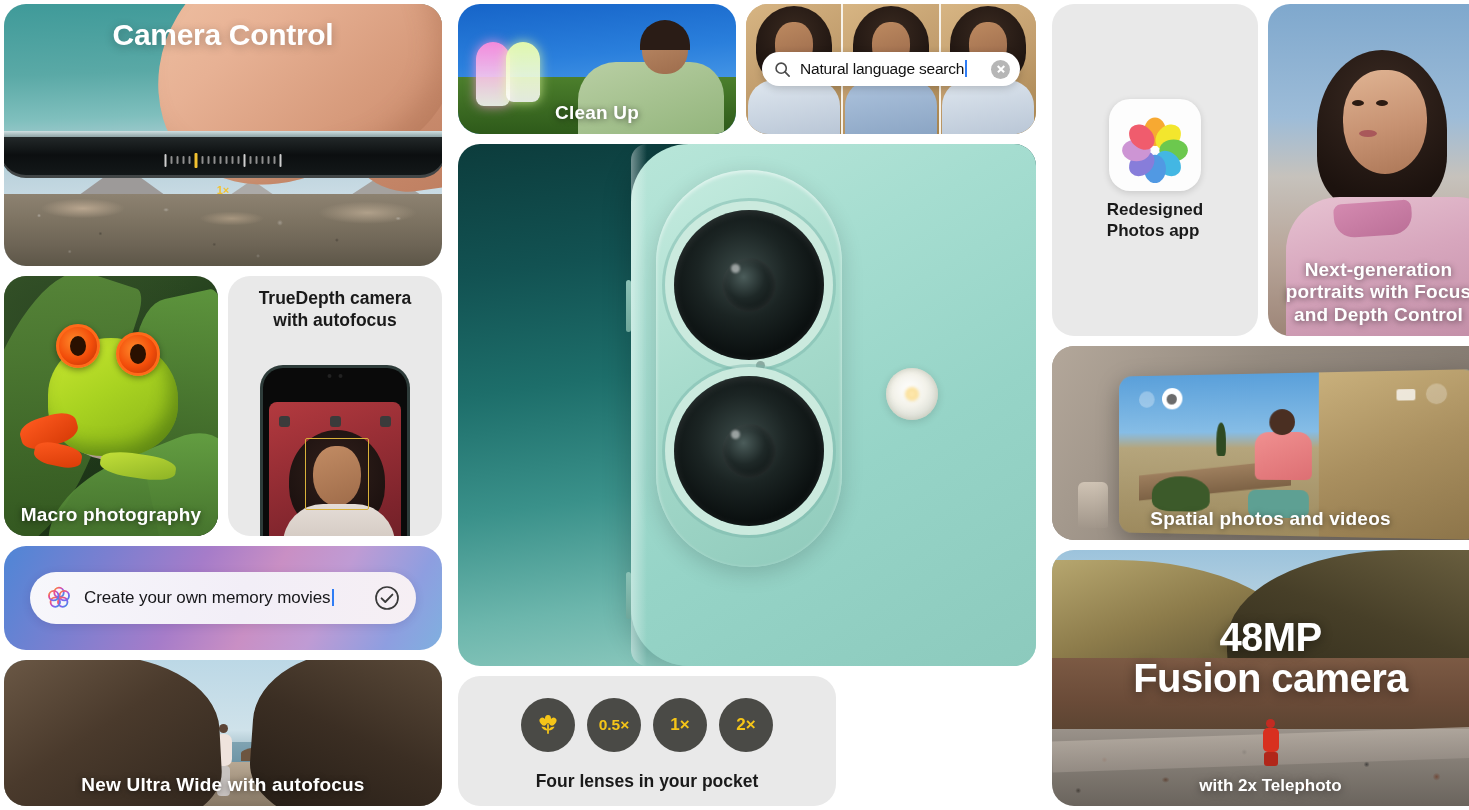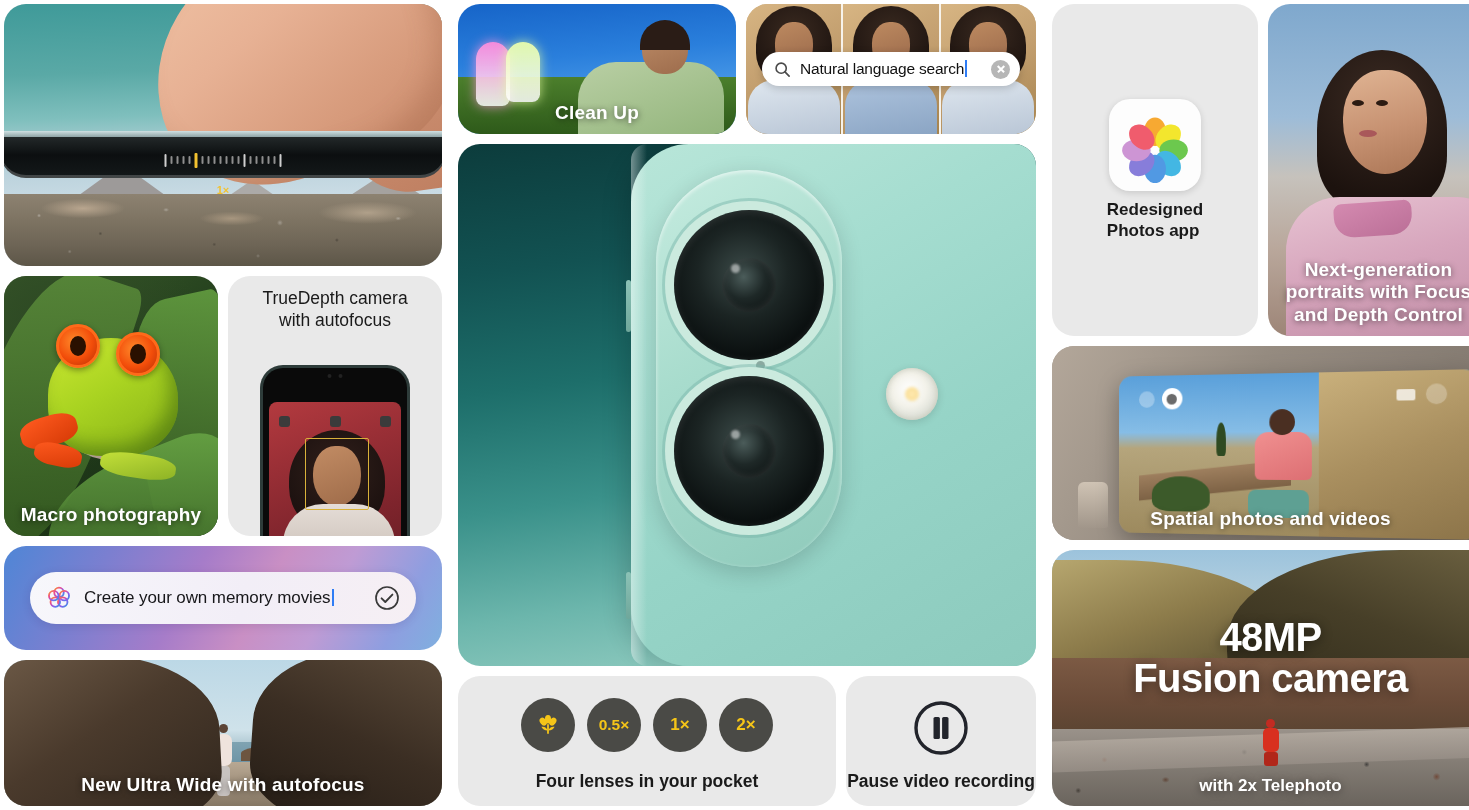--- a/index.html
+++ b/index.html
@@ -141,21 +141,21 @@
   .frog-eye .pupil { position:absolute; left:50%; top:50%; transform:translate(-50%,-50%); width:16px; height:20px; background:#2a1000; border-radius:50%; }
   .eye-l { left:52px; top:48px; }
   .eye-r { left:112px; top:56px; }
   .frog-leg { position:absolute; background:linear-gradient(160deg,#ff5a1f,#d63a06); border-radius:40%; }
   .leg-1 { left:16px; top:140px; width:58px; height:30px; transform:rotate(-16deg); }
   .leg-2 { left:30px; top:168px; width:48px; height:22px; transform:rotate(12deg); }
   .leg-3 { left:96px; top:178px; width:76px; height:24px; transform:rotate(8deg); background:linear-gradient(160deg,#c6e23a,#8ab024); }
 
   #truedepth { flex:1; background:#e9e9e9; position:relative; padding-top:12px; }
   #truedepth .td-title {
-    text-align:center; color:#1a1a1a; font-weight:400; font-size:17.5px;
+    text-align:center; color:#1a1a1a; font-weight:700; font-size:17.5px;
     line-height:1.25; padding:0 8px;
   }
   .phone-mock {
     position:absolute; left:50%; transform:translateX(-50%);
     bottom:-14px; width:144px; height:182px;
     background:#0a0a0a; border-radius:20px 20px 4px 4px;
     box-shadow: 0 0 0 3px #2e3c3a;
   }
   .pm-screen {
     position:absolute; left:6px; right:6px; top:34px; bottom:0;
@@ -441,20 +441,21 @@
         <span class="tick"></span>
           <span class="tick tall"></span>
           <span class="tick"></span>
         <span class="tick"></span>
           <span class="tick"></span>
           <span class="tick"></span>
         <span class="tick"></span>
           <span class="tick tall"></span>
       </div>
       <div class="zoom-label">1×</div>
+      <div class="title">Camera Control</div>
     </div>
 
     <div class="row2">
       <div class="card" id="macro">
         <div class="frog-bg"></div>
         <div class="leaf leaf-a"></div>
         <div class="leaf leaf-b"></div>
         <div class="leaf leaf-c"></div>
         <div class="frog-belly"></div>
         <div class="frog-body"></div>
@@ -625,28 +626,20 @@
               </g>
             </svg>
           </div>
           <div class="chip small">0.5×</div>
           <div class="chip">1×</div>
           <div class="chip">2×</div>
         </div>
         <div class="sub-cap">Four lenses in your pocket</div>
       </div>
 
-      <div class="card" id="pause">
-        <svg class="pause-ic" viewBox="0 0 56 56">
-          <circle cx="28" cy="28" r="25" fill="none" stroke="#22242b" stroke-width="3.4"></circle>
-          <rect x="20.5" y="17" width="6.4" height="22" rx="1.6" fill="#22242b"></rect>
-          <rect x="29.1" y="17" width="6.4" height="22" rx="1.6" fill="#22242b"></rect>
-        </svg>
-        <div class="sub-cap">Pause video recording</div>
-      </div>
     </div>
   </div>
 
   <div class="col">
 
     <div class="rtop">
       <div class="rleft">
 
         <div class="card" id="photosapp">
           <div class="app-icon">

